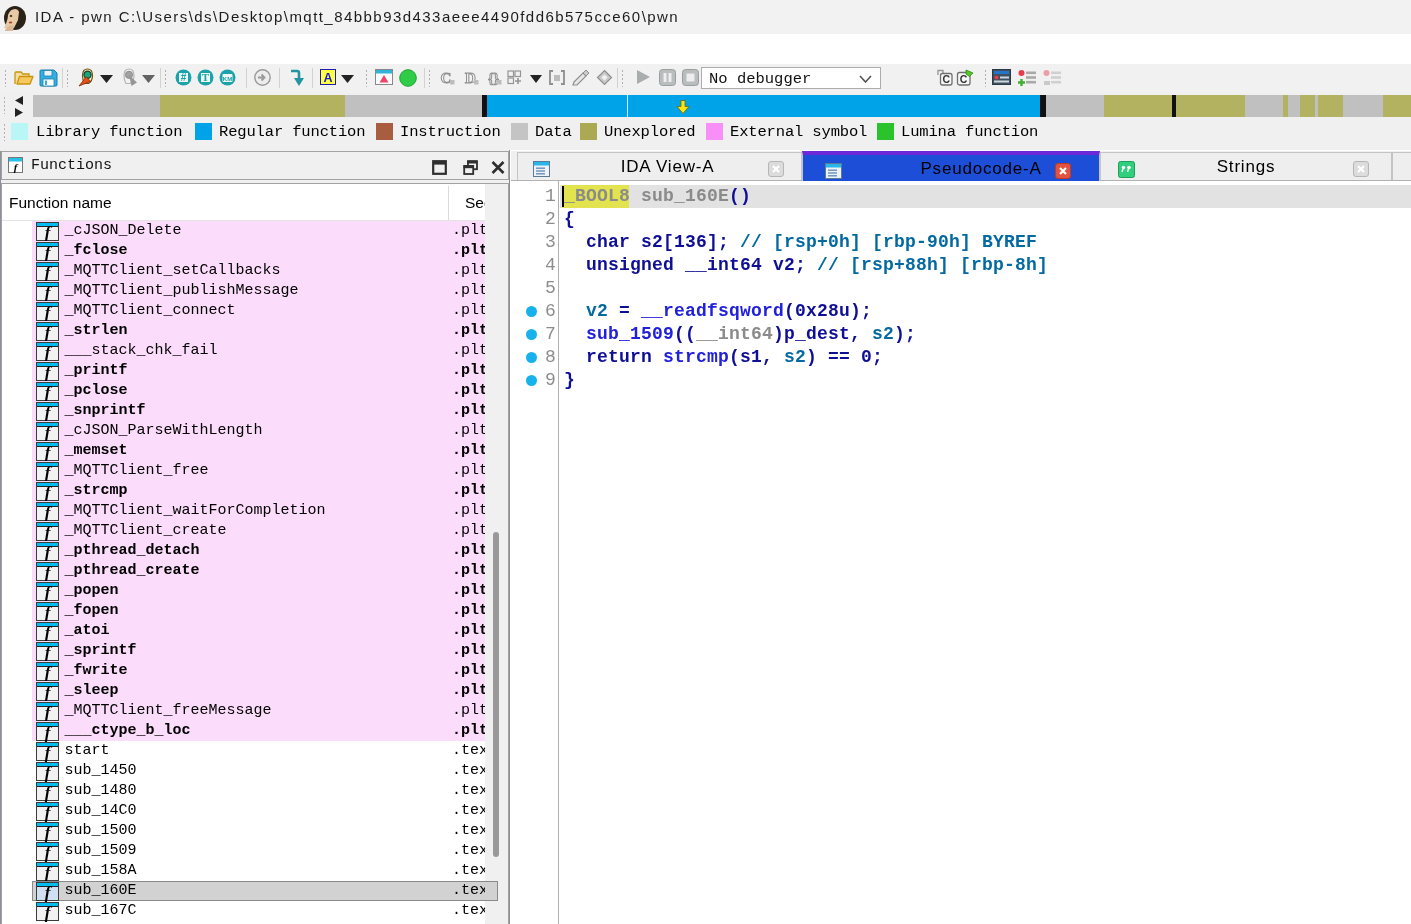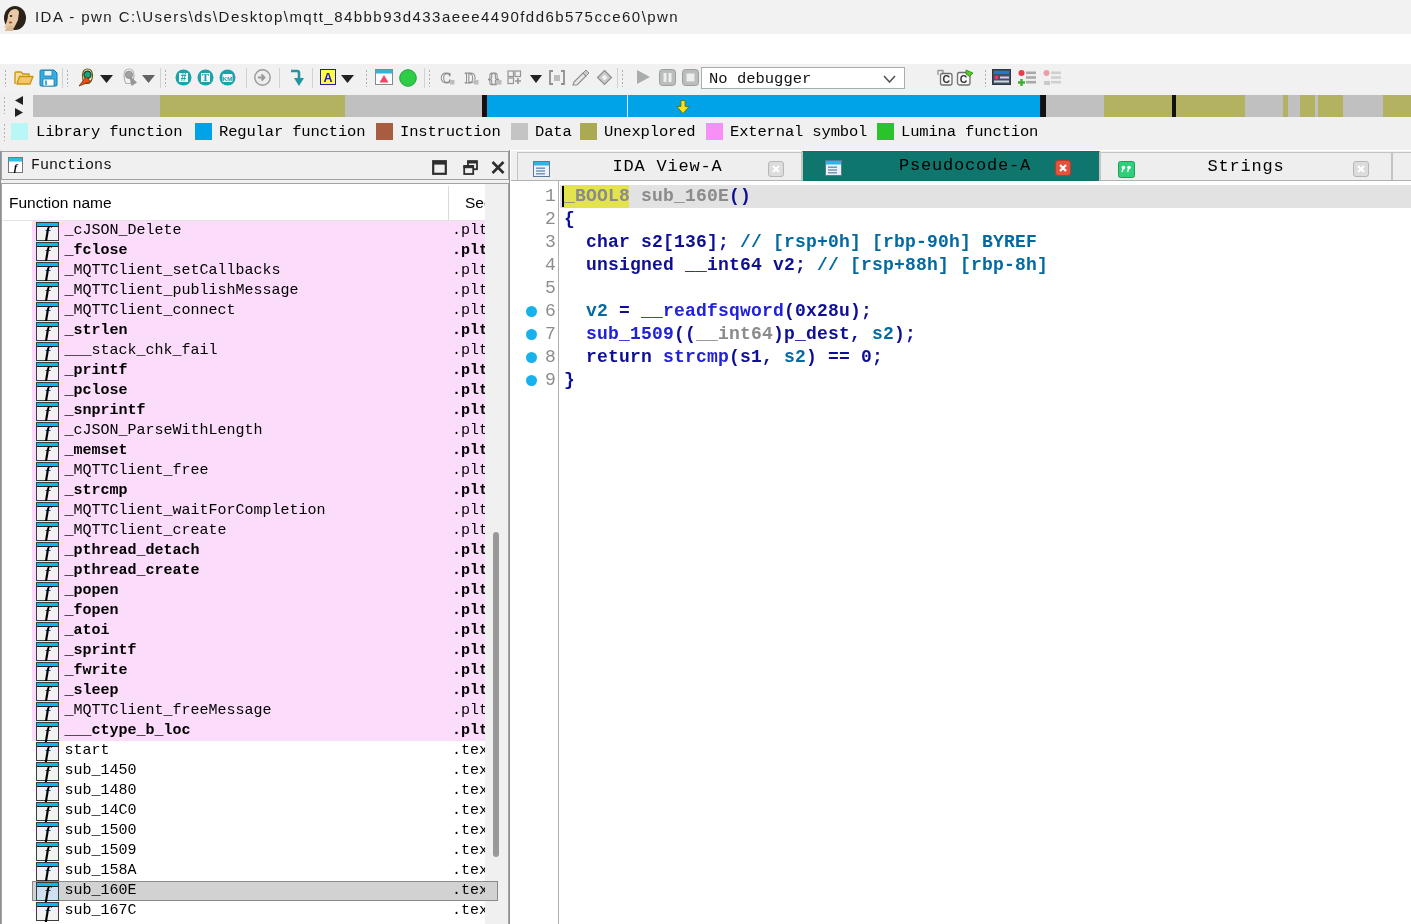--- a/index.html
+++ b/index.html
@@ -10,21 +10,21 @@
 #titlebar{left:0;top:0;width:1411px;height:34px;background:#f2f2f2;}
 #title-text{left:35px;top:0;height:34px;line-height:34px;font-size:15px;color:#1c1c1c;letter-spacing:1.45px;}
 
 #menubar{left:0;top:34px;width:1411px;height:30px;background:#ffffff;}
 .menu{top:0;height:30px;line-height:30px;font-size:17px;color:#111;letter-spacing:0.8px;}
 
 #toolbar{left:0;top:64px;width:1411px;height:28px;background:#f1f1f1;}
 .handle{top:5px;width:3px;height:18px;background-image:radial-gradient(circle,#b0b0b0 35%,transparent 40%);background-size:3px 4px;}
 .tsep{top:4px;width:1px;height:20px;background:#d2d2d2;}
 .ticon{top:5px;}
-#combo{left:701px;top:3px;width:204px;height:22px;background:#fff;border:1px solid #adadad;
+#combo{left:701px;top:3px;width:180px;height:22px;background:#fff;border:1px solid #adadad;
  font-family:"Liberation Mono",monospace;font-size:15.5px;color:#111;line-height:22px;padding-left:7px;box-sizing:border-box;}
 
 #navrow{left:0;top:92px;width:1411px;height:27px;background:#f0f0f0;}
 #navband{left:33px;top:3px;width:1378px;height:22px;background:#c0c0c0;overflow:hidden;}
 .seg{position:absolute;top:0;height:22px;}
 
 #legend{left:0;top:119px;width:1411px;height:27px;background:#f0f0f0;
   font-family:"Liberation Mono",monospace;font-size:15.5px;color:#000;}
 .sw{top:4px;width:17px;height:17px;}
 .lt{top:0;height:27px;line-height:27px;letter-spacing:-0.15px;}
@@ -44,23 +44,23 @@
 .fic .cap{position:absolute;left:0;top:0;width:100%;height:3.5px;background:#00bcf0;border-bottom:1px solid #222;}
 .fic .fl{position:absolute;left:0;top:3px;width:100%;height:14px;text-align:center;
  font-family:"Liberation Serif",serif;font-style:italic;font-weight:bold;font-size:17px;line-height:14px;color:#000;}
 .fname{position:absolute;left:62.5px;top:0;height:20px;line-height:20px;font-family:"Liberation Mono",monospace;font-size:15px;color:#000;white-space:pre;}
 .fseg{position:absolute;left:450px;top:0;height:20px;line-height:20px;font-family:"Liberation Mono",monospace;font-size:15px;color:#000;white-space:pre;overflow:hidden;width:33px;}
 .b{font-weight:bold;}
 
 #rp{left:509px;top:4px;width:902px;height:774px;background:#fff;border-left:1px solid #8f8f8f;}
 #tabbar{position:absolute;left:1px;top:1px;width:901px;height:30px;background:#f0f0f0;border-bottom:1px solid #b2b2b2;box-sizing:border-box;}
 .tab{position:absolute;top:1px;height:28px;background:#eeeeee;border:1px solid #c4c4c4;border-bottom:none;box-sizing:border-box;overflow:hidden;}
-.tab.active{background:#0f766e;height:30px;top:0px;border-top:1px solid #6d28d9;}
+.tab.active{background:#1d4ed8;height:30px;top:0px;border-top:4px solid #6d28d9;padding-left:16px;}
 .tablabel{position:absolute;top:0;height:28px;line-height:28px;width:100%;text-align:center;
- font-family:Liberation Mono, monospace;font-size:17px;letter-spacing:0.8px;color:#000;}
+ font-family:Liberation Sans, sans-serif;font-size:17px;letter-spacing:0.8px;color:#000;}
 .closebox{position:absolute;top:8px;width:16px;height:16px;border-radius:3px;}
 .closebox.gray{background:#dcdcdc;border:1px solid #b6b6b6;box-sizing:border-box;}
 .closebox.red{background:#e2523c;border:1px solid #b83c28;box-sizing:border-box;}
 
 #code{position:absolute;left:1px;top:31px;width:901px;height:743px;background:#fff;
  font-family:"Liberation Mono",monospace;font-size:18px;letter-spacing:0.2px;font-weight:bold;}
 #gutterline{position:absolute;left:47px;top:0;width:1px;height:743px;background:#b0b0b0;}
 .cl{position:absolute;left:53px;height:23px;line-height:23px;white-space:pre;text-align:center;}
 .ln{position:absolute;left:0px;width:45px;height:23px;line-height:23px;text-align:right;color:#8c8c8c;font-weight:normal;}
 .dot{position:absolute;left:15px;width:11px;height:11px;border-radius:50%;background:#17b2ec;}

